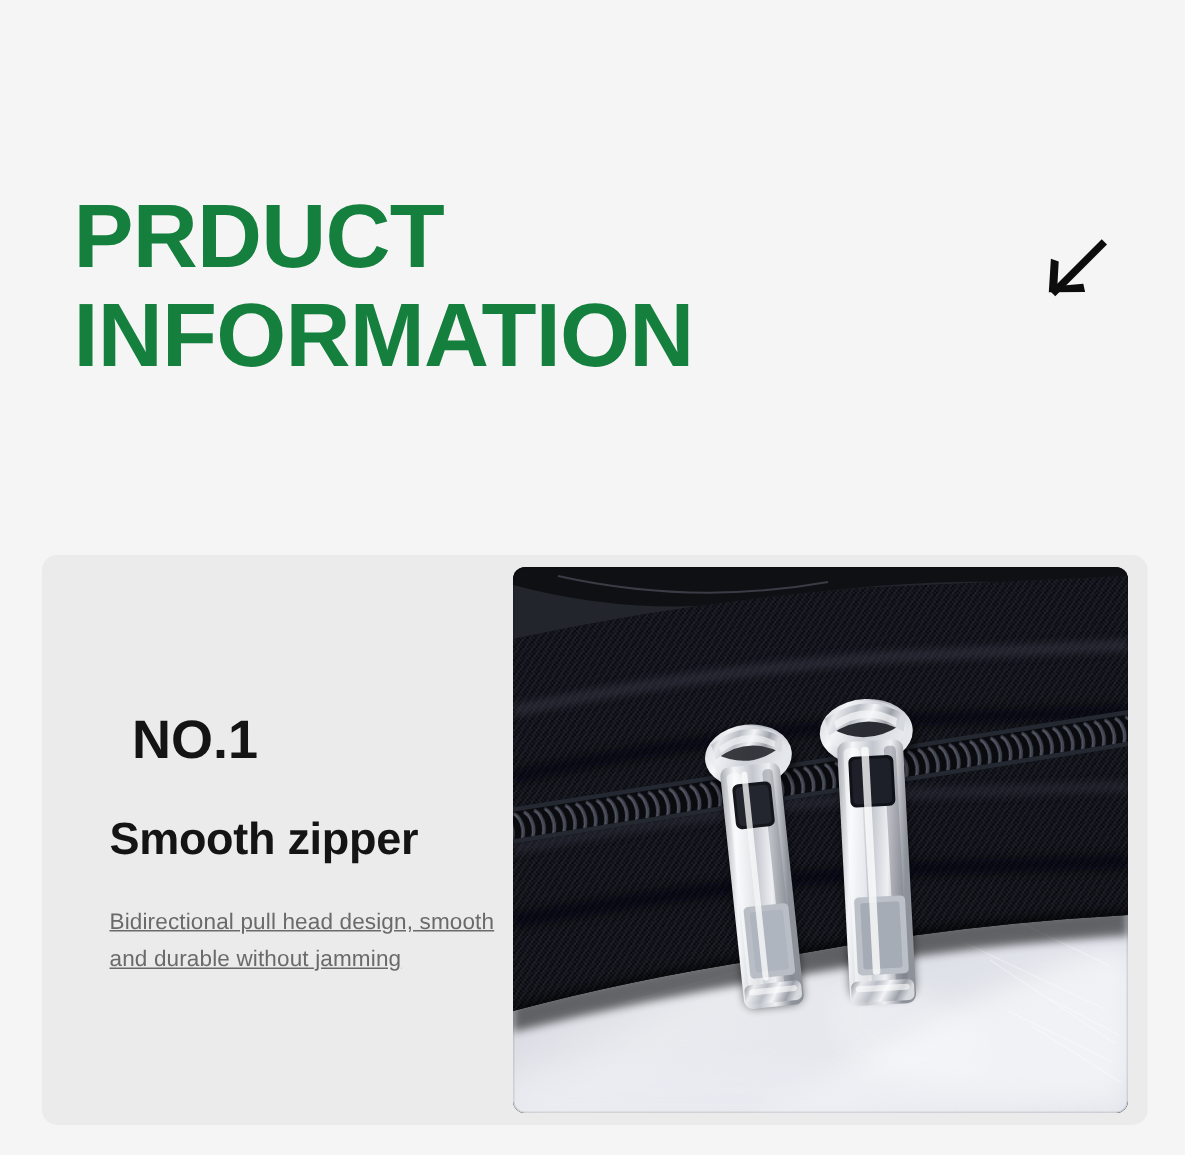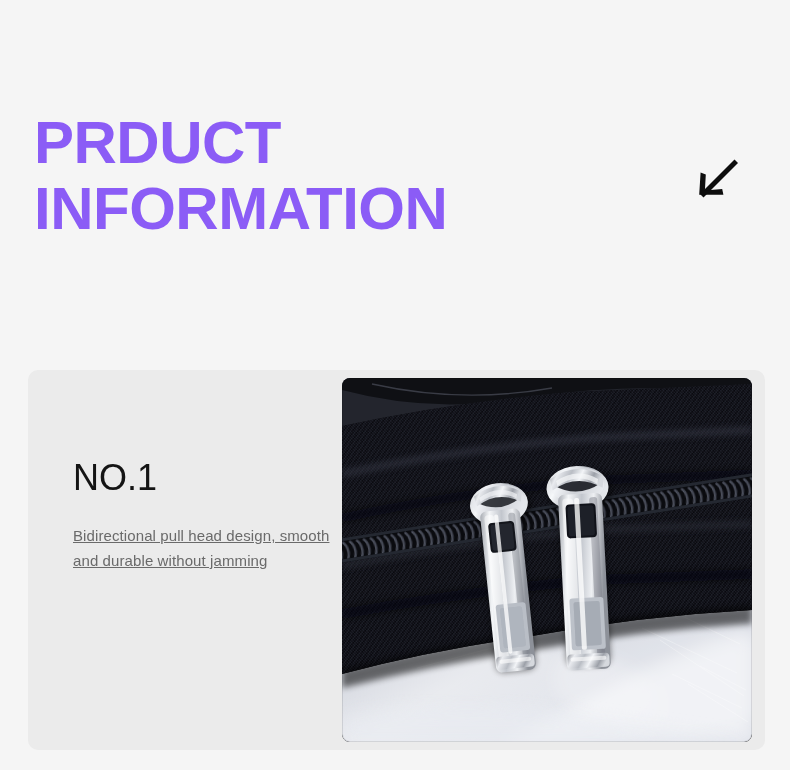--- a/index.html
+++ b/index.html
@@ -21,27 +21,27 @@
     left: 0;
     top: 0;
     width: 790px;
     height: 360px;
   }
   .headline {
     position: absolute;
     left: 34px;
     top: 110px;
     width: 600px;
-    margin: 0;
+    margin: 15px;
     font-family: "Liberation Sans", sans-serif;
     font-weight: 700;
     font-size: 60px;
     line-height: 66px;
     letter-spacing: -0.5px;
-    color: #8b5cf6;
+    color: #15803d;
     white-space: pre-line;
   }
 
   
   .arrow-icon {
     position: absolute;
     left: 694px;
     top: 156px;
     width: 46px;
     height: 46px;
@@ -59,23 +59,23 @@
     box-sizing: border-box;
   }
 
   .card-text {
     position: absolute;
     left: 45px;
     top: 88px;
     width: 268px;
   }
   .card-rank {
-    margin: 0;
+    margin: 15px;
     font-size: 36px;
-    font-weight: 400;
+    font-weight: 700;
     line-height: 40px;
     color: #141414;
     letter-spacing: 0px;
   }
   .card-title {
     margin: 30px 0 0 0;
     font-size: 30px;
     font-weight: 600;
     line-height: 34px;
     color: #141414;
@@ -127,20 +127,21 @@
     </svg>
   </span>
 
 </div>
 
 <div class="info-card">
 
   <div class="card-text">
     <p class="card-rank">NO.1</p>
 
+    <p class="card-title">Smooth zipper</p>
 
     <p class="card-desc">Bidirectional pull head design, smooth and durable without jamming</p>
   </div>
 
   <div class="card-photo">
     <svg class="photo-svg" viewBox="0 0 410 364" preserveAspectRatio="xMidYMid slice" aria-hidden="true">
       <defs>
 
         <linearGradient id="plasticGrad" x1="0" y1="0" x2="0.45" y2="1">
           <stop offset="0%" stop-color="#7d818c"></stop>

